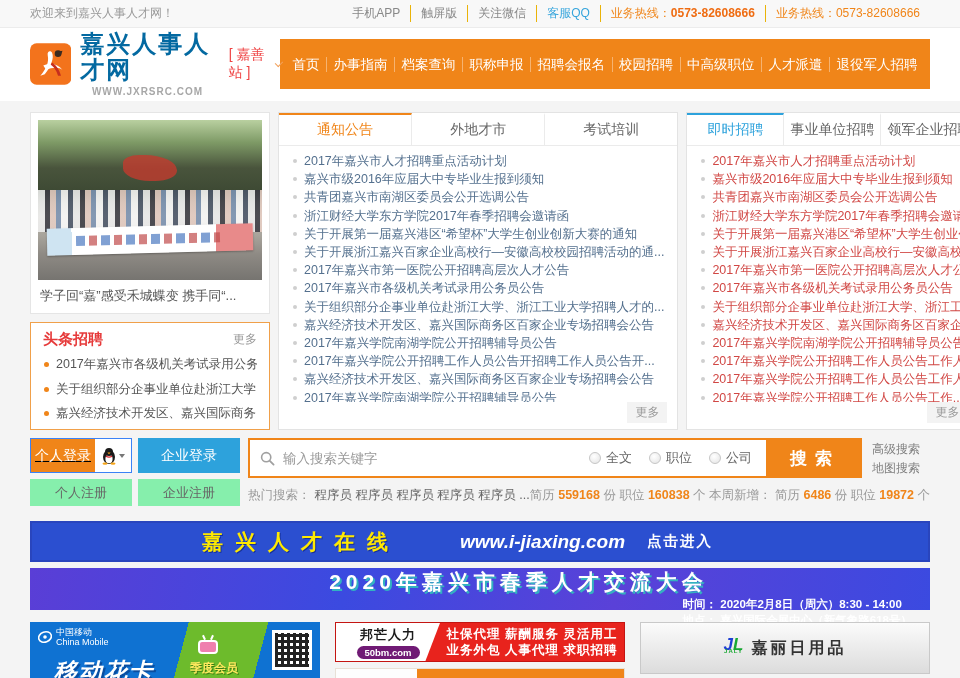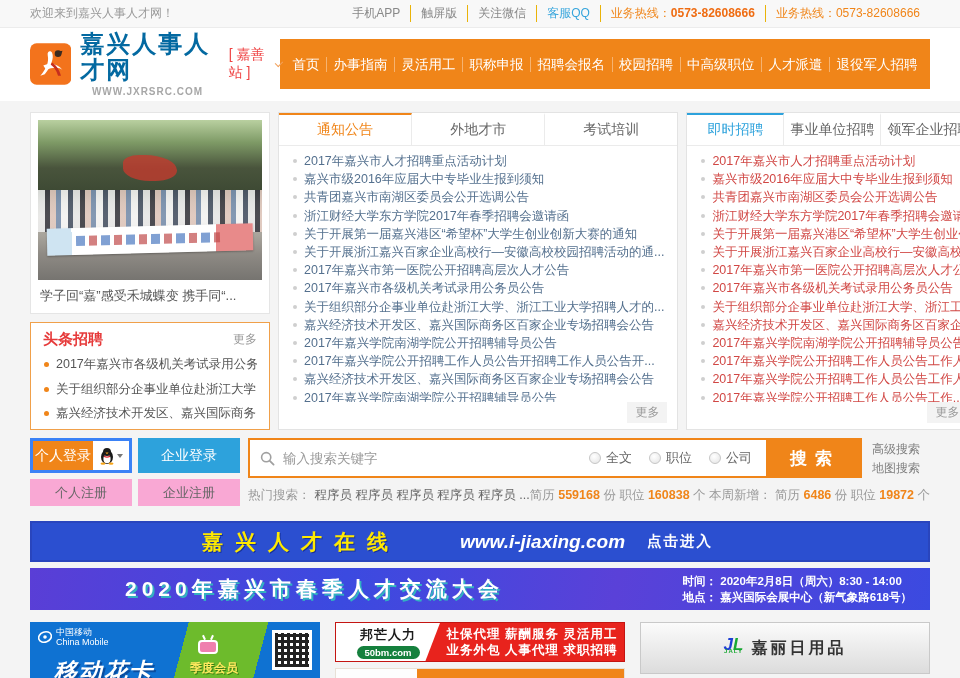--- a/index.html
+++ b/index.html
@@ -64,26 +64,26 @@
   .nlist { flex:1; padding:6px 13px 0; overflow:hidden; }
   .nlist li { list-style:none; position:relative; padding-left:12px; line-height:18.2px; font-size:12.5px; white-space:nowrap; overflow:hidden; text-overflow:clip; cursor:pointer; }
   .nlist li::before { content:""; position:absolute; left:1px; top:7px; width:4px; height:4px; border-radius:50%; background:#cfcfcf; }
   .mid-list li { color:#54708e; }
   .red-list li { color:#d14744; }
   .panel-more { align-self:flex-end; margin:0 10px 6px 0; font-size:12px; color:#999; background:#f3f3f3; padding:2px 8px; cursor:pointer; }
 
   
   .row2 { display:flex; gap:8px; margin-top:8px; }
   .login-grid { width:240px; display:grid; grid-template-columns:1fr 1fr; gap:6px; align-content:start; }
-  .btn-plogin { border:3px solid #3b82f6; height:35px; display:flex; background:#fff; cursor:pointer; }
+  .btn-plogin { border:1px solid #3b82f6; height:35px; display:flex; background:#fff; cursor:pointer;text-decoration:underline; }
   .btn-plogin .pl-label { flex:1; background:#f08519; color:#fff; font-size:14px; display:flex; align-items:center; justify-content:center; }
   .btn-plogin .pl-qq { width:36px; display:flex; align-items:center; justify-content:center; gap:2px; background:#fff; }
   .caret { width:0; height:0; border-left:3.5px solid transparent; border-right:3.5px solid transparent; border-top:4.5px solid #777; }
   .btn-clogin { height:35px; background:#2da2dc; color:#fff; font-size:14px; display:flex; align-items:center; justify-content:center; cursor:pointer; }
-  .btn-reg { height:27px; background:#f9a8d4; color:#666; font-size:13px; display:flex; align-items:center; justify-content:center; cursor:pointer; }
+  .btn-reg { height:27px; background:#86efac; color:#666; font-size:13px; display:flex; align-items:center; justify-content:center; cursor:pointer; }
 
   .search-area { flex:1; }
   .search-row { display:flex; }
   .search-box { flex:1; height:40px; border:2px solid #f08519; background:#fff; display:flex; align-items:center; }
   .s-icon { margin:0 8px 0 10px; flex:none; display:block; }
   .search-input { flex:1; border:none; outline:none; font-size:13.5px; color:#333; min-width:0; }
   .search-input::placeholder { color:#999; }
   .radio-group { display:flex; align-items:center; gap:17px; margin-right:14px; }
   .radio-opt { display:flex; align-items:center; gap:5px; font-size:13px; color:#666; cursor:pointer; }
   .radio-dot { width:12px; height:12px; border-radius:50%; border:1px solid #c6c6c6; background:radial-gradient(circle at 40% 35%, #fff, #e3e3e3); }
@@ -93,21 +93,21 @@
   .hot-row { display:flex; align-items:center; margin-top:9px; font-size:12.5px; color:#999; white-space:nowrap; }
   .hot-terms { color:#666; margin-left:4px; cursor:pointer; }
   .stats { margin-left:auto; color:#999; }
   .stats b { color:#f08519; font-weight:bold; }
 
   
   .banner-online { margin-top:15px; height:41px; background:#2b4fd0; border:2px solid #2945bd; display:flex; align-items:center; cursor:pointer; }
   .b1-title { margin-left:170px; color:#ffe900; font-size:21px; font-weight:bold; letter-spacing:12px; text-shadow:1px 1px 0 #16309a; }
   .b1-url { margin-left:60px; color:#fff; font-size:19px; font-weight:bold; font-style:italic; }
   .b1-cta { margin-left:22px; color:#fff; font-size:14.5px; font-weight:bold; letter-spacing:2px; }
-  .banner-fair { margin-top:6px; height:42px; background:linear-gradient(100deg,#5a3ed6 0%,#3b4ae0 35%,#5a41d8 65%,#3b4ae0 100%); display:flex; align-items:center; padding:0 18px 0 95px; cursor:pointer; }
+  .banner-fair { margin-top:6px; height:42px; background:linear-gradient(100deg,#5a3ed6 0%,#3b4ae0 35%,#5a41d8 65%,#3b4ae0 100%); display:flex; align-items:center; padding:0 18px 0 95px; cursor:pointer;flex-direction:column; }
   .b2-title { color:#fff; font-size:21px; font-weight:bold; letter-spacing:5px; text-shadow:2px 2px 0 rgba(47,196,188,.85); white-space:nowrap; }
   .b2-info { margin-left:auto; color:#fff; font-size:11.5px; line-height:16px; font-weight:bold; white-space:nowrap; }
 
   
   .ads-row { margin-top:12px; display:flex; gap:15px; height:58px; }
   .ad { width:290px; position:relative; overflow:hidden; cursor:pointer; }
   .ad-mobile { background:linear-gradient(105deg,#0f72d2 0 52%,#6dbb2c 52% 78%,#0f72d2 78% 100%); }
   .cm-logo { position:absolute; left:8px; top:5px; display:flex; align-items:center; gap:4px; }
   .cm-mark { width:14px; height:14px; }
   .cm-txt { color:#fff; font-size:9px; line-height:10px; }
@@ -116,21 +116,21 @@
   .bili-tv::before { content:""; position:absolute; left:3px; top:-7px; width:2px; height:5px; background:#fff; transform:rotate(-25deg); }
   .bili-tv::after { content:""; position:absolute; right:3px; top:-7px; width:2px; height:5px; background:#fff; transform:rotate(25deg); }
   .season-txt { position:absolute; left:160px; top:38px; color:#ffe95e; font-size:12px; font-weight:bold; text-shadow:1px 1px 0 #3c7c12; }
   .qr { position:absolute; right:8px; top:8px; width:40px; height:40px; background:#fff; padding:3px; }
   .qr-inner { width:100%; height:100%;
     background:repeating-linear-gradient(0deg,#222 0 3px,transparent 3px 6px),repeating-linear-gradient(90deg,#222 0 3px,#fff 3px 6px); }
   .ad-col { width:290px; display:flex; flex-direction:column; gap:6px; }
   .ad-bm { height:40px; background:#e8231d; border:1px solid #c41512; display:flex; align-items:center; position:relative; overflow:hidden; }
   .bm-left { width:104px; height:100%; background:#fff; clip-path:polygon(0 0,100% 0,86% 100%,0 100%); display:flex; flex-direction:column; align-items:center; justify-content:center; gap:2px; }
   .bm-brand { color:#1a1a1a; font-size:13px; font-weight:bold; letter-spacing:1px; }
-  .bm-url { background:#15803d; color:#fff; font-size:9.5px; font-weight:bold; padding:0 8px; border-radius:7px; line-height:13px; }
+  .bm-url { background:#701a75; color:#fff; font-size:9.5px; font-weight:bold; padding:0 8px; border-radius:7px; line-height:13px; }
   .bm-lines { flex:1; text-align:center; color:#fff; font-size:12.5px; font-weight:bold; line-height:16px; letter-spacing:1px; }
   .ad-strip { flex:1; }
   .strip-bm { background:linear-gradient(90deg,#fdfdfd 0 28%,#f08519 28% 100%); border:1px solid #e8e0d6; }
   .ad-jaly { height:56px; background:linear-gradient(180deg,#fbfbfb,#dcdcdc); border:1px solid #c9c9c9; display:flex; align-items:center; justify-content:center; gap:8px; }
   .jaly-mark { display:flex; flex-direction:column; align-items:center; line-height:7px; }
   .jaly-jl { font-size:17px; font-weight:bold; font-style:italic; color:#1d3fd4; }
   .jaly-jl b { color:#18a832; }
   .jaly-sub { font-size:6px; color:#18a832; font-weight:bold; letter-spacing:1px; }
   .jaly-name { font-size:16px; font-weight:bold; color:#333; letter-spacing:3px; }
   .strip-jaly { background:linear-gradient(90deg,#ffe400 0 50%,#2ad4e8 50% 100%); }
@@ -163,21 +163,21 @@
     <div class="site-name">嘉兴人事人才网</div>
     <div class="site-url">WWW.JXRSRC.COM</div>
   </div>
   <div class="station">
     <span>[ 嘉善站 ]</span>
     <span class="chev"></span>
   </div>
   <div class="nav">
     <span class="nav-item">首页</span>
     <span class="nav-item">办事指南</span>
-    <span class="nav-item">灵活用工</span>
+    <span class="nav-item">档案查询</span>
     <span class="nav-item">职称申报</span>
     <span class="nav-item">招聘会报名</span>
     <span class="nav-item">校园招聘</span>
     <span class="nav-item">中高级职位</span>
     <span class="nav-item">人才派遣</span>
     <span class="nav-item">退役军人招聘</span>
   </div>
 </div>
 
 <div class="main">

